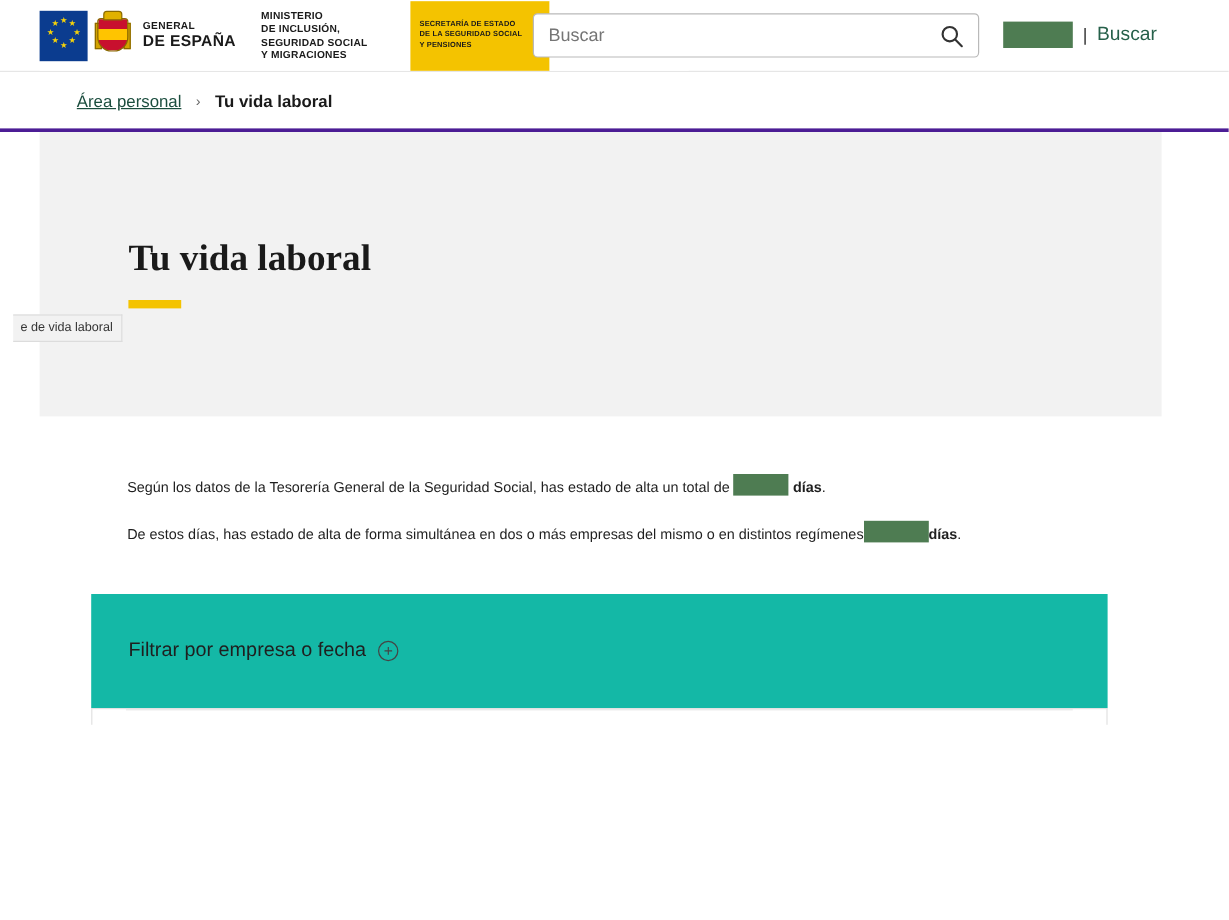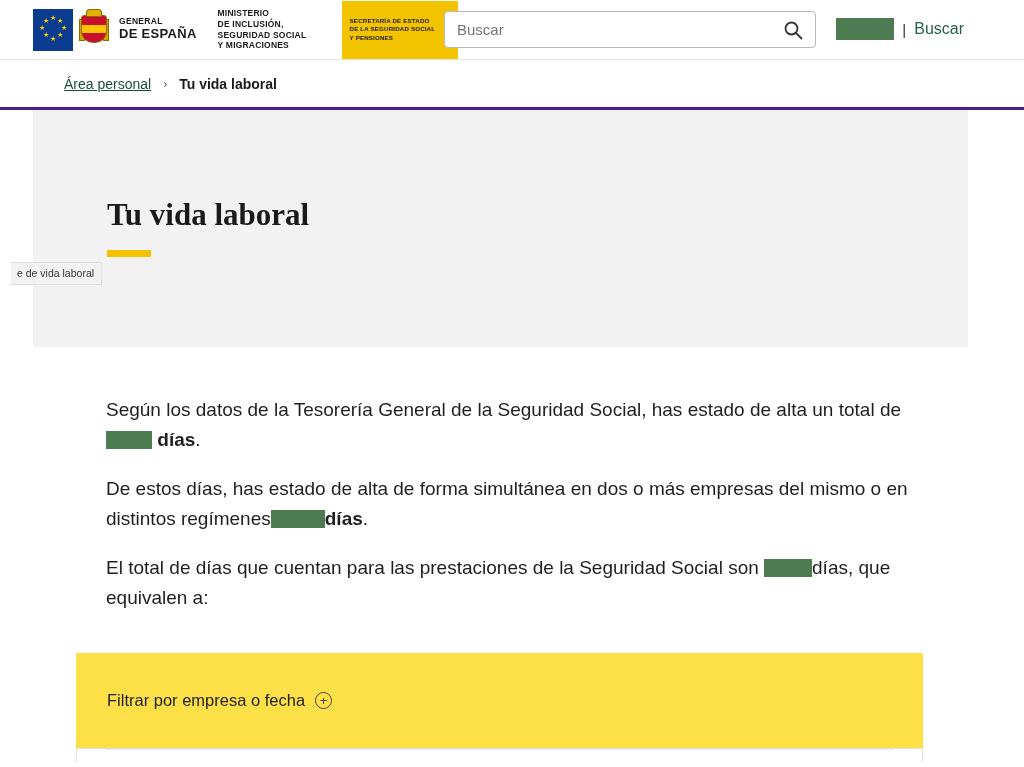--- a/index.html
+++ b/index.html
@@ -275,21 +275,21 @@
     border: 1px solid #dcdcdc;
     border-left: none;
     white-space: nowrap;
   }
 
   
   .content {
     padding-left: 106px;
     padding-right: 84px;
     padding-top: 48px;
-    font-size: 19px;
+    font-size: 12px;
     line-height: 1.6;
     color: #1f1f1f;
   }
   .content p { margin: 0 0 18px 0; }
   .redact {
     display: inline-block;
     background: #4e7c52;
     height: 18px;
     vertical-align: -3px;
   }
@@ -297,21 +297,21 @@
   .r-mid  { width: 54px; }
   .r-mid2 { width: 48px; }
   .r-small{ width: 20px; }
   .content b { font-weight: bold; }
 
   
   .filter-panel {
     margin-left: 76px;
     margin-top: 40px;
     width: 847px;
-    background: #fde047;
+    background: #14b8a6;
     height: 95px;
     display: flex;
     align-items: center;
     padding-left: 31px;
   }
   .filter-label {
     font-size: 16.5px;
     color: #1f1f1f;
   }
   .plus-icon {
@@ -427,23 +427,20 @@
 <div class="content">
 
   <p>
     <span>Según los datos de la Tesorería General de la Seguridad Social, has estado de alta un total de </span><span class="redact r-wide"></span>&nbsp;<b>días</b><span>.</span>
   </p>
 
   <p>
     <span>De estos días, has estado de alta de forma simultánea en dos o más empresas del mismo o en distintos regímenes</span><span class="redact r-mid"></span><b>días</b><span>.</span>
   </p>
 
-  <p>
-    <span>El total de días que cuentan para las prestaciones de la Seguridad Social son </span><span class="redact r-mid2"></span><span>días, que equivalen a:</span>
-  </p>
 
 </div>
 
 <div class="filter-panel">
   <span class="filter-label">Filtrar por empresa o fecha</span>
   <span class="plus-icon">+</span>
 </div>
 
 <div class="table-stub">
   <div class="table-stub-inner"></div>

